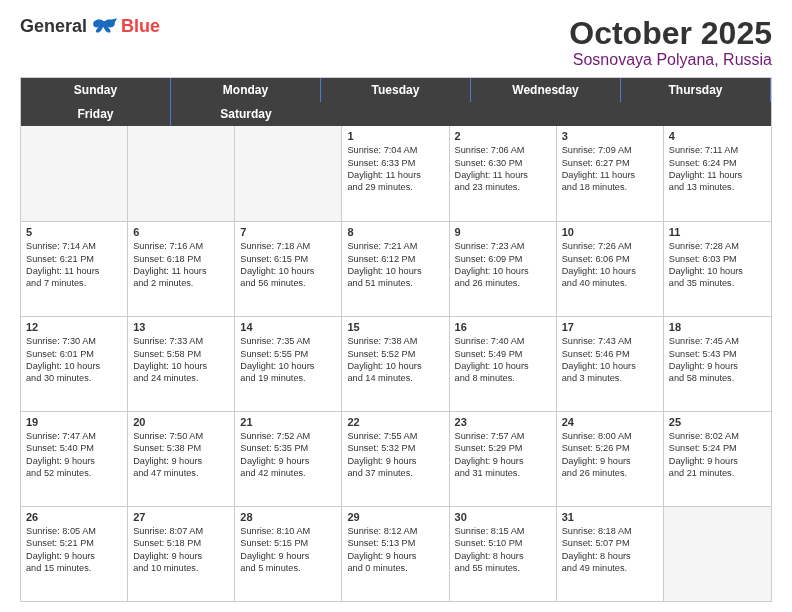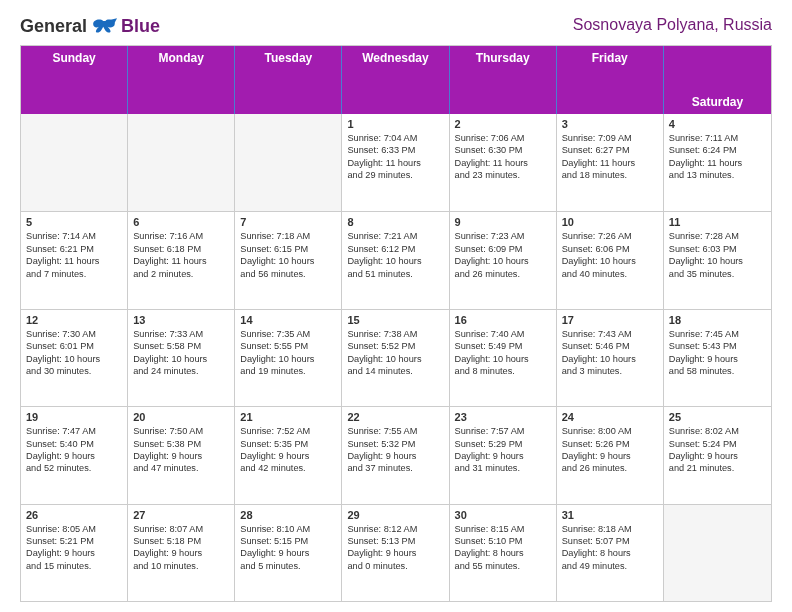--- a/index.html
+++ b/index.html
@@ -52,34 +52,33 @@
       color: #701a75;
     }
     .calendar {
       flex: 1;
       display: flex;
       flex-direction: column;
       border: 1px solid #ccc;
     }
     .cal-header {
       display: grid;
-      grid-template-columns: repeat(7, 1fr);
-      background: #a21caf;
+      grid-template-columns: repeat(5, 1fr);
+      background: #404040;
     }
     .cal-header-cell {
       color: #fff;
       font-size: 12px;
       font-weight: bold;
       padding: 5px 6px;
       text-align: center;
       border-right: 1px solid #4a7dd0;
     }
     .cal-header-cell:last-child {
       border-right: none;
-      margin-top: 44px;
     }
     .cal-body {
       flex: 1;
       display: grid;
       grid-template-rows: repeat(5, 1fr);
     }
     .cal-row {
       display: grid;
       grid-template-columns: repeat(7, 1fr);
       border-top: 1px solid #ccc;
@@ -118,24 +117,25 @@
 
 <div class="page">
   <div class="header">
     <div class="logo-area">
       <div class="logo-text">
         <span style="font-size:18px;font-weight:bold;color:#333;">General</span>
         <svg class="logo-icon" viewBox="0 0 30 22" xmlns="http://www.w3.org/2000/svg">
           <path d="M15 4 C18 0, 28 2, 28 8 C28 12, 22 14, 18 12 C22 16, 24 20, 20 20 C16 20, 14 16, 12 12 C10 16, 8 20, 4 20 C0 20, 2 16, 6 12 C2 14, -2 12, -2 8 C-2 2, 8 0, 12 4 Z" fill="#1a6bbf" transform="translate(2,0) scale(0.9)"></path>
           <polygon points="22,2 30,0 26,8" fill="#1a6bbf"></polygon>
         </svg>
-        <span style="font-size:18px;font-weight:bold;color:#701a75;">Blue</span>
+        <span style="font-size:18px;font-weight:bold;color:#ef4444;">Blue</span>
       </div>
     </div>
     <div class="title-area">
+      <div class="month-title">October 2025</div>
       <div class="location-title">Sosnovaya Polyana, Russia</div>
     </div>
   </div>
 
   <div class="calendar">
     <div class="cal-header">
     <div class="cal-header-cell">Sunday</div>
         <div class="cal-header-cell">Monday</div>
         <div class="cal-header-cell">Tuesday</div>
         <div class="cal-header-cell">Wednesday</div>

